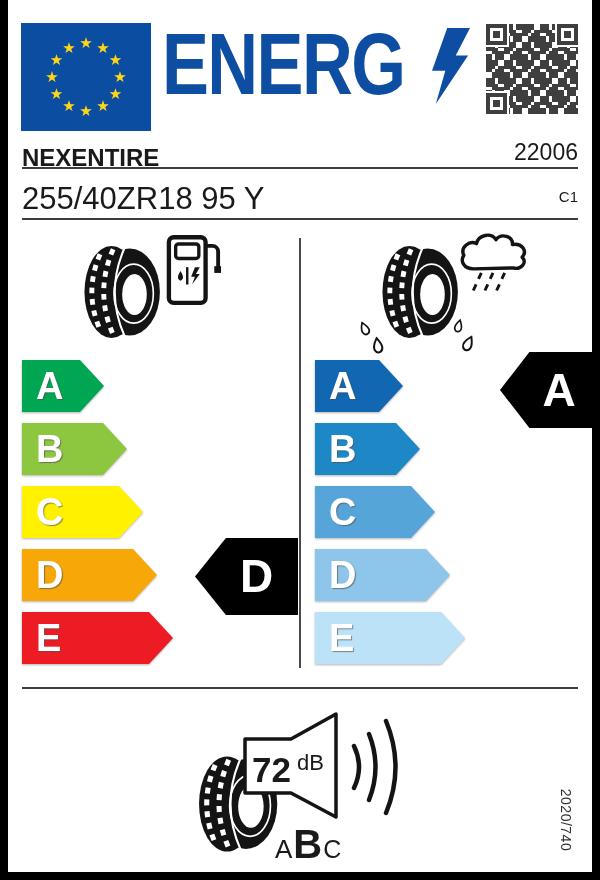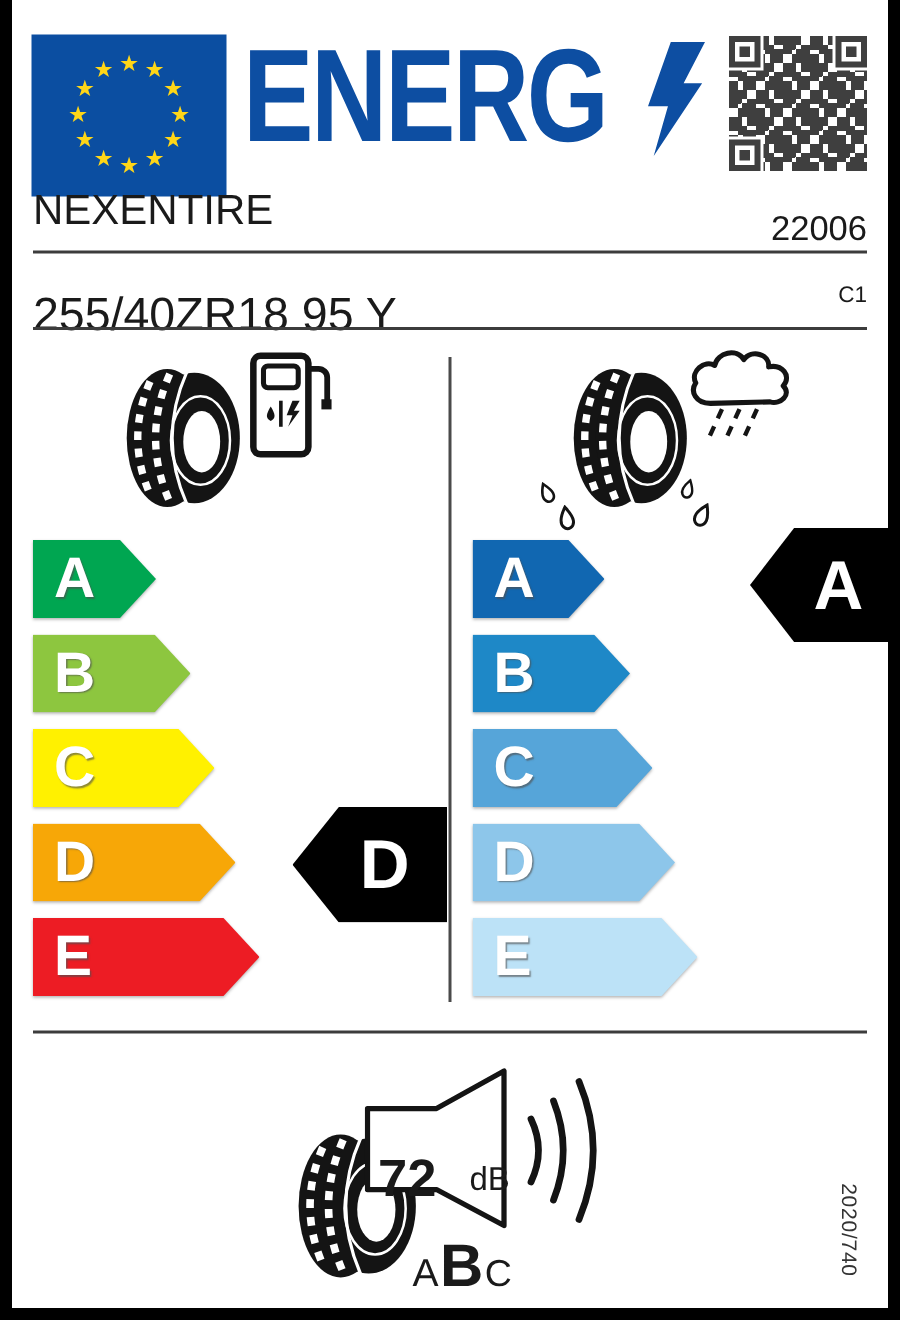--- a/index.html
+++ b/index.html
@@ -28,23 +28,23 @@
   .qr{left:486px;top:24px;width:92px;height:90px;background-color:#fff;
       background-image:
         conic-gradient(#3F3F3F 0 25%,transparent 0 50%,#3F3F3F 0 75%,transparent 0),
         conic-gradient(transparent 0 25%,#3F3F3F 0 50%,transparent 0 75%,#3F3F3F 0);
       background-size:12px 12px,18px 18px;}
   .finder{position:absolute;width:13px;height:13px;border:4px solid #3F3F3F;background:#fff;
           box-shadow:0 0 0 2px #fff;}
   .finder::after{content:"";position:absolute;left:3px;top:3px;width:7px;height:7px;background:#3F3F3F;}
   .finder.tl{left:0;top:0}.finder.tr{right:0;top:0}.finder.bl{left:0;bottom:0}
   
-  .brand-name{left:22px;top:124px;font-size:28px;font-weight:normal;}
+  .brand-name{left:22px;top:144px;font-size:24px;font-weight:bold;}
   .model-code{right:22px;top:139px;font-size:23px;}
-  .tire-size{left:22px;top:181px;font-size:31px;margin-top:11px;}
+  .tire-size{left:22px;top:181px;font-size:31px;}
   .tire-class{right:22px;top:188px;font-size:15px;}
   .hline{position:absolute;left:22px;width:556px;height:2px;background:#3c3c3c;}
   .hl1{top:167px}.hl2{top:218px}.hl3{top:687px}
   .vdivider{left:299px;top:238px;width:2px;height:430px;background:#4a4a4a;}
   
   .bars{position:absolute;width:210px;height:304px;filter:drop-shadow(0 1px 1px rgba(0,0,0,.3));}
   .bars-left{left:22px;top:360px;}
   .bars-right{left:315px;top:360px;}
   .bar{position:absolute;left:0;height:52px;
        clip-path:polygon(0 0,calc(100% - 24px) 0,100% 50%,calc(100% - 24px) 100%,0 100%);}
@@ -58,21 +58,21 @@
   .bars-right .bar:nth-child(3){top:126px;width:120px}
   .bars-right .bar:nth-child(4){top:189px;width:135px}
   .bars-right .bar:nth-child(5){top:252px;width:150px}
   .bar span{display:block;font-size:38px;font-weight:bold;color:#fff;line-height:52px;
             padding-left:14px;text-shadow:1px 1px 1px rgba(80,80,80,.65);}
   .indicator{position:absolute;background:#000;color:#fff;font-weight:bold;font-size:46px;
              text-align:center;clip-path:polygon(0 50%,30% 0,100% 0,100% 100%,30% 100%);}
   .ind-fuel{left:195px;top:538px;width:83px;height:77px;line-height:77px;padding-left:20px;}
   .ind-wet{left:500px;top:352px;width:78px;height:76px;line-height:76px;padding-left:20px;}
   
-  .noise-value{left:252px;top:768px;display:flex;align-items:center;gap:22px;}
+  .noise-value{left:252px;top:752px;display:flex;align-items:flex-start;gap:6px;}
   .noise-value .num{font-size:35px;font-weight:bold;line-height:1;}
   .noise-value .unit{font-size:22px;line-height:1;}
   .noise-abc{left:275px;top:822px;display:flex;align-items:baseline;letter-spacing:1px;}
   .noise-abc .na{font-size:26px;}
   .noise-abc .nb{font-size:40px;font-weight:bold;}
   .noise-abc .nc{font-size:25px;}
   .regulation{left:566px;top:820px;font-size:14px;color:#333;white-space:nowrap;
               transform:translate(-50%,-50%) rotate(90deg);letter-spacing:.5px;}
 </style>
 </head>

